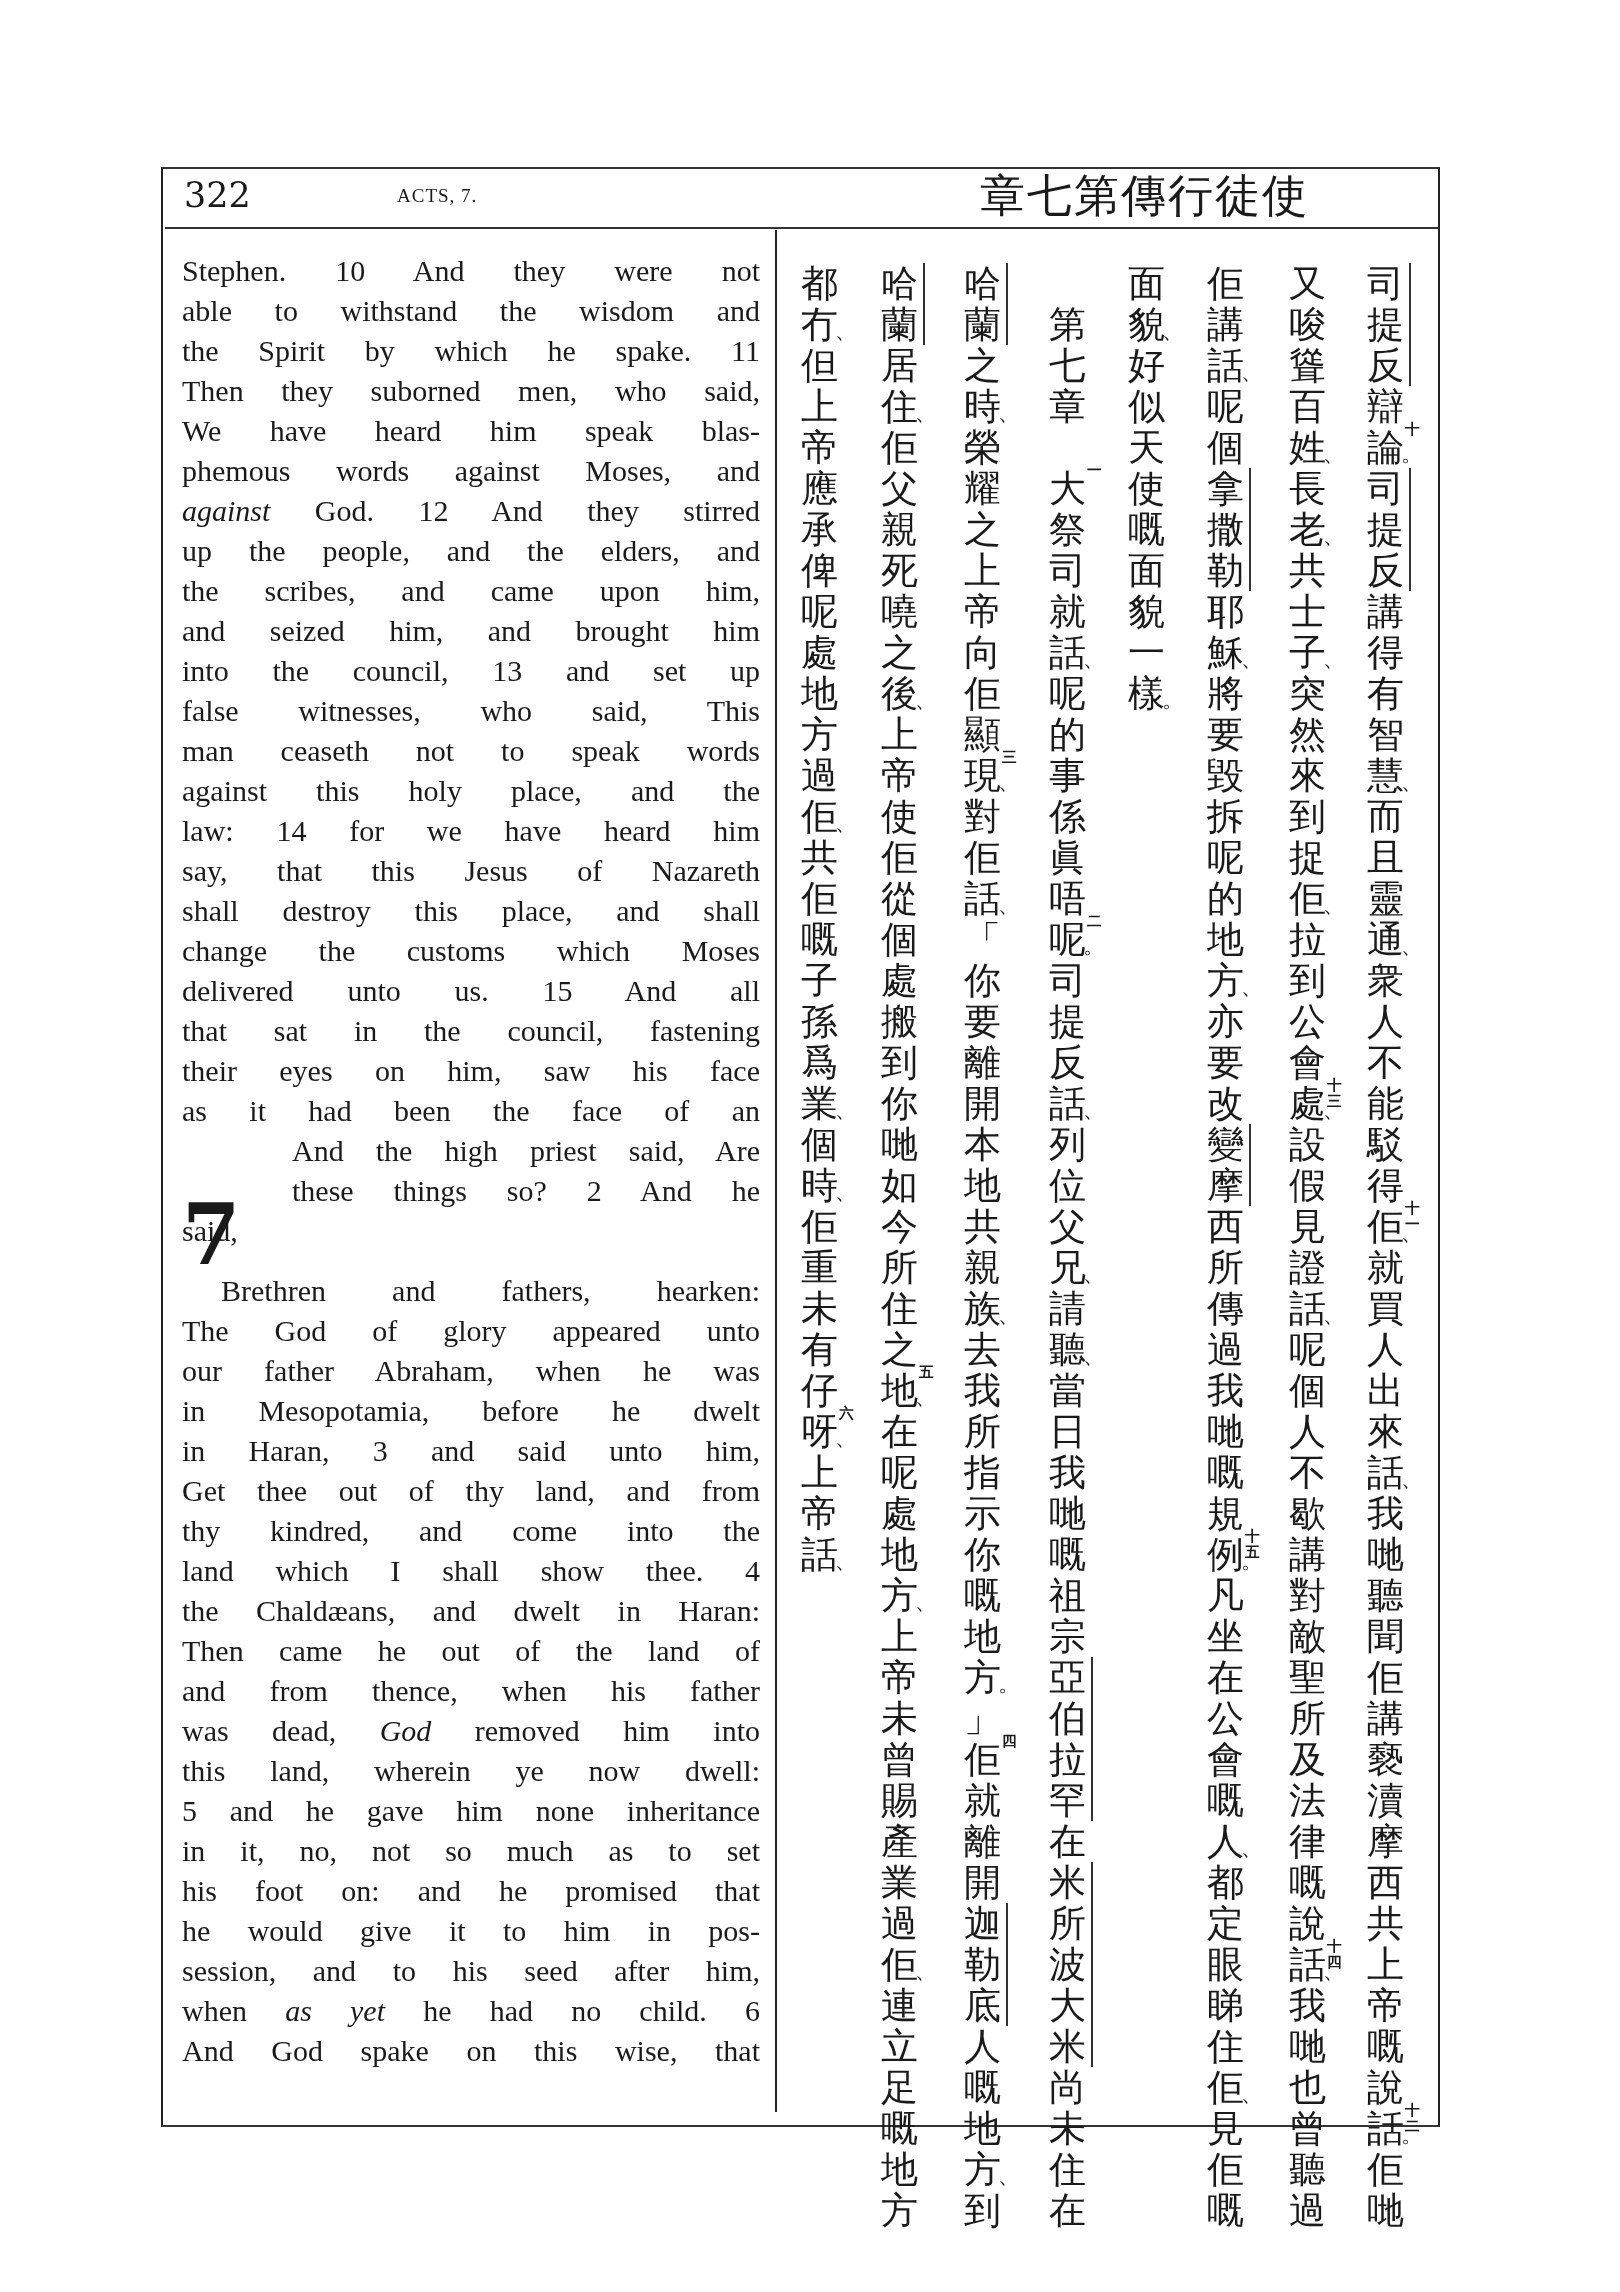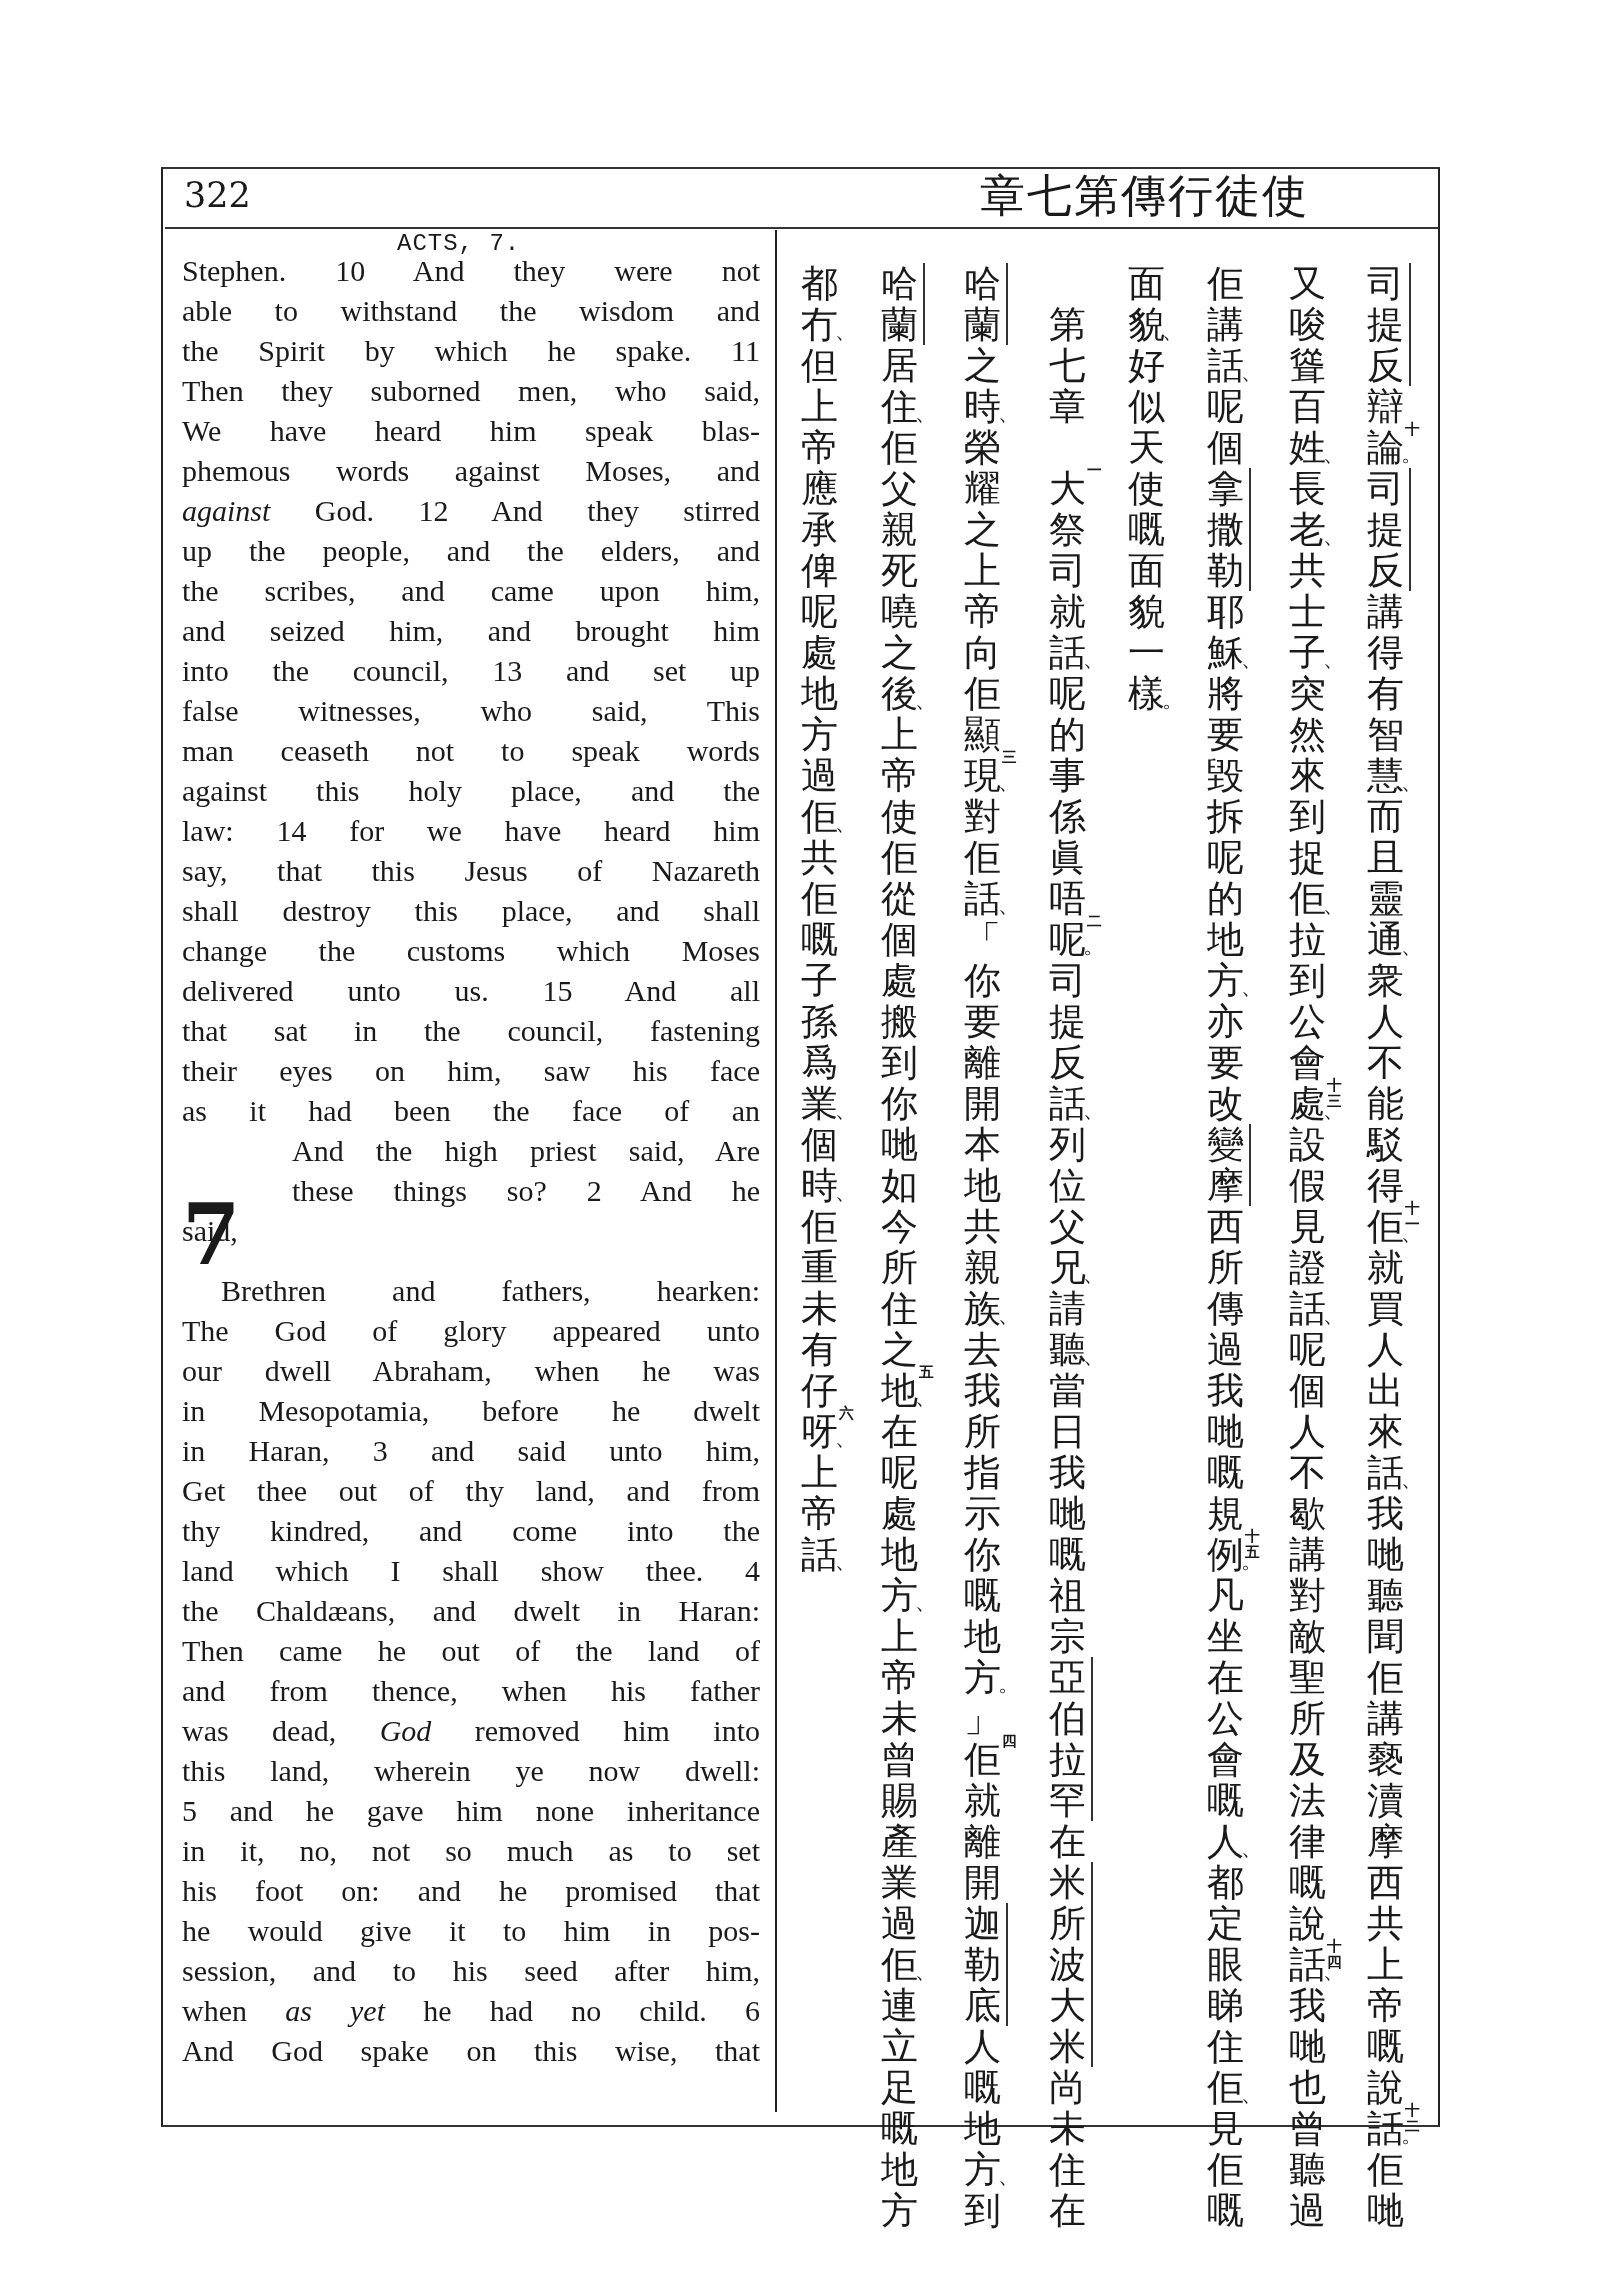--- a/index.html
+++ b/index.html
@@ -2,21 +2,21 @@
 <html><head>
 <meta charset="utf-8">
 <style>
   html, body { margin:0; padding:0; background:#ffffff; }
   body { width:1620px; height:2293px; position:relative; overflow:hidden; color:#1a1a1a; }
   .page-frame { position:absolute; left:161px; top:167px; width:1279px; height:1960px;
     border-left:2px solid #222; border-right:2.9px solid #222; border-top:2px solid #333; border-bottom:2.9px solid #333; box-sizing:border-box; }
   .header-rule { position:absolute; left:165px; top:227px; width:1274px; height:0; border-top:2.9px solid #333; }
   .col-divider { position:absolute; left:775px; top:230px; width:0; height:1882px; border-left:2px solid #222; }
   .page-number { position:absolute; left:184px; top:176px; font-family:"DejaVu Serif", serif; font-size:35px; line-height:39px; }
-  .book-chapter { position:absolute; left:397px; top:176px; font-family:Liberation Mono, monospace; font-size:24px; line-height:39px; letter-spacing:1px;margin-top:48px; }
+  .book-chapter { position:absolute; left:397px; top:176px; font-family:Liberation Serif, serif; font-size:19px; line-height:39px; letter-spacing:1px; }
   .zh-title { position:absolute; left:980px; top:174px; font-family:"DejaVu Serif", serif; font-size:45px; line-height:43px; letter-spacing:2px; }
 
   .en-column { position:absolute; left:182px; top:251px; width:578px; font-family:"Liberation Serif", "DejaVu Serif", serif;
     font-size:30px; line-height:40px; text-align:justify; text-align-last:justify; }
   .en-line { display:block; white-space:nowrap; height:40px; text-align:justify; text-align-last:justify; }
   .en-line.last { text-align-last:left; }
   .en-line.indent { padding-left:39px;margin-top:20px; }
   .en-line.drop { padding-left:110px; }
   .verse-num { font-weight:normal; }
   .ital { font-style:italic; }
@@ -63,21 +63,21 @@
     <span class="en-line"><span>change the customs which Moses</span></span>
     <span class="en-line"><span>delivered unto us.  </span><span class="verse-num">15</span><span> And all</span></span>
     <span class="en-line"><span>that sat in the council, fastening</span></span>
     <span class="en-line"><span>their eyes on him, saw his face</span></span>
     <span class="en-line"><span>as it had been the face of an</span></span>
     <span class="en-line drop"><span>And the high priest said, Are</span></span>
     <span class="en-line drop"><span>these things so?  </span><span class="verse-num">2</span><span> And he</span></span>
     <span class="en-line last"><span>said,</span></span>
     <span class="en-line indent"><span>Brethren and fathers, hearken:</span></span>
     <span class="en-line"><span>The God of glory appeared unto</span></span>
-    <span class="en-line"><span>our dwell Abraham, when he was</span></span>
+    <span class="en-line"><span>our father Abraham, when he was</span></span>
     <span class="en-line"><span>in Mesopotamia, before he dwelt</span></span>
     <span class="en-line"><span>in Haran,  </span><span class="verse-num">3</span><span> and said unto him,</span></span>
     <span class="en-line"><span>Get thee out of thy land, and from</span></span>
     <span class="en-line"><span>thy kindred, and come into the</span></span>
     <span class="en-line"><span>land which I shall show thee.  </span><span class="verse-num">4</span></span>
     <span class="en-line"><span>the Chaldæans, and dwelt in Haran:</span></span>
     <span class="en-line"><span>Then came he out of the land of</span></span>
     <span class="en-line"><span>and from thence, when his father</span></span>
     <span class="en-line"><span>was dead, </span><span class="ital">God</span><span> removed him into</span></span>
     <span class="en-line"><span>this land, wherein ye now dwell:</span></span>

